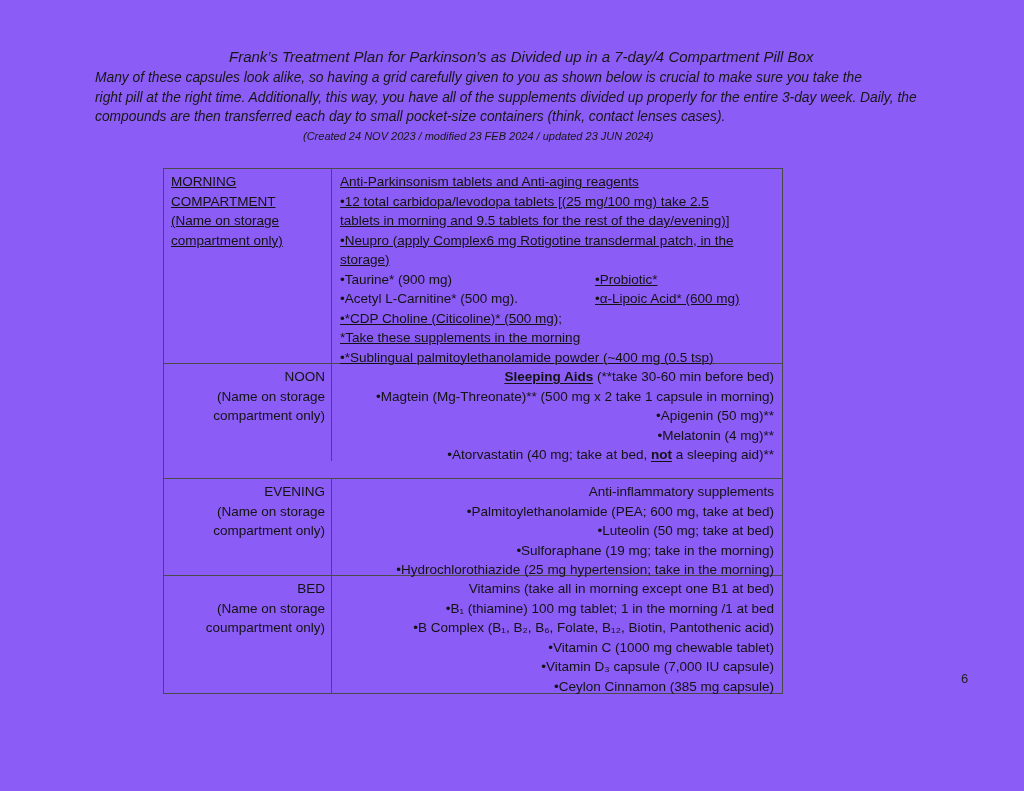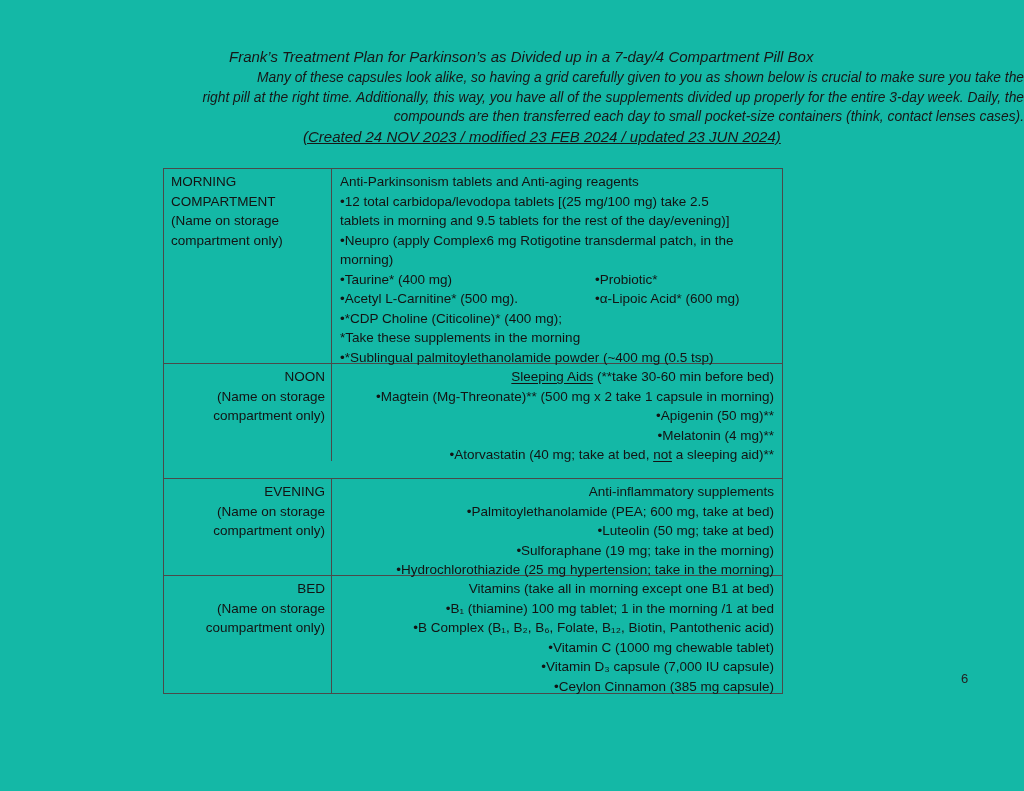--- a/index.html
+++ b/index.html
@@ -4,21 +4,21 @@
 <style>
   html, body {
     margin: 0;
     padding: 0;
     background: #ffffff;
   }
   .page {
     position: relative;
     width: 1024px;
     height: 791px;
-    background: #14b8a6;
+    background: #8b5cf6;
     overflow: hidden;
     font-family: "Liberation Sans", "DejaVu Sans", sans-serif;
     color: #161616;
   }
   
   .doc-header {
     position: absolute;
     top: 47px;
     left: 0;
     width: 1024px;
@@ -32,64 +32,62 @@
     white-space: nowrap;
   }
   .intro {
     margin-left: 95px;
     margin-top: 1px;
   }
   .intro-line {
     font-size: 13.8px;
     line-height: 19.6px;
     white-space: nowrap;
-    text-align: right;
   }
   .revision {
     margin-left: 303px;
-    font-size: 15px;
+    font-size: 11px;
     line-height: 19.6px;
     white-space: nowrap;
-    text-decoration: underline;
   }
   
   .tbl {
     position: absolute;
     left: 163px;
     top: 168px;
     width: 618px;
     border: 1px solid #4a4a4a;
     font-size: 13.5px;
     line-height: 19.5px;
     color: #131313;
   }
   .row { display: flex; }
   .row + .row { border-top: 1px solid #4a4a4a; text-align: right; }
-  .r0 { height: 194px; }
+  .r0 { height: 194px; text-decoration: underline; }
   .r1 { height: 97px; }
   .r2 { height: 96px; margin-top: 17px; }
   .r3 { height: 117px; }
   .cell-label {
     flex: none;
     width: 168px;
     box-sizing: border-box;
     border-right: 1px solid #4a4a4a;
     padding: 3px 6px 0 7px;
   }
   .cell-content {
     flex: 1;
     box-sizing: border-box;
     padding: 3px 8px 0 8px;
   }
   .ln {
     height: 19.5px;
     white-space: nowrap;
   }
   .cl { display: inline-block; width: 255px; }
-  .u { text-decoration: underline; text-underline-offset: 2px; }
+  .u { text-decoration: underline; text-underline-offset: 2px; font-weight: bold; }
   .pgnum {
     position: absolute;
     left: 961px;
     top: 671px;
     font-size: 13px;
     color: #222222;
   }
 </style>
 </head>
 <body>
@@ -113,28 +111,28 @@
         <div class="ln">MORNING</div>
         <div class="ln">COMPARTMENT</div>
         <div class="ln">(Name on storage</div>
         <div class="ln">compartment only)</div>
       </div>
       <div class="cell-content">
         <div class="ln">Anti-Parkinsonism tablets and Anti-aging reagents</div>
         <div class="ln">•12 total carbidopa/levodopa tablets [(25 mg/100 mg) take 2.5</div>
         <div class="ln">tablets in morning and 9.5 tablets for the rest of the day/evening)]</div>
         <div class="ln">•Neupro (apply Complex6 mg Rotigotine transdermal patch, in the</div>
-        <div class="ln">morning)</div>
+        <div class="ln">storage)</div>
         <div class="ln">
-          <span class="cl">•Taurine* (400 mg)</span><span>•Probiotic*</span>
+          <span class="cl">•Taurine* (900 mg)</span><span>•Probiotic*</span>
         </div>
         <div class="ln">
           <span class="cl">•Acetyl L-Carnitine* (500 mg).</span><span>•α-Lipoic Acid* (600 mg)</span>
         </div>
-        <div class="ln">•*CDP Choline (Citicoline)* (400 mg);</div>
+        <div class="ln">•*CDP Choline (Citicoline)* (500 mg);</div>
         <div class="ln">*Take these supplements in the morning</div>
         <div class="ln">•*Sublingual palmitoylethanolamide powder (~400 mg (0.5 tsp)</div>
       </div>
     </div>
 
     <div class="row r1">
       <div class="cell-label">
         <div class="ln">NOON</div>
         <div class="ln">(Name on storage</div>
         <div class="ln">compartment only)</div>

